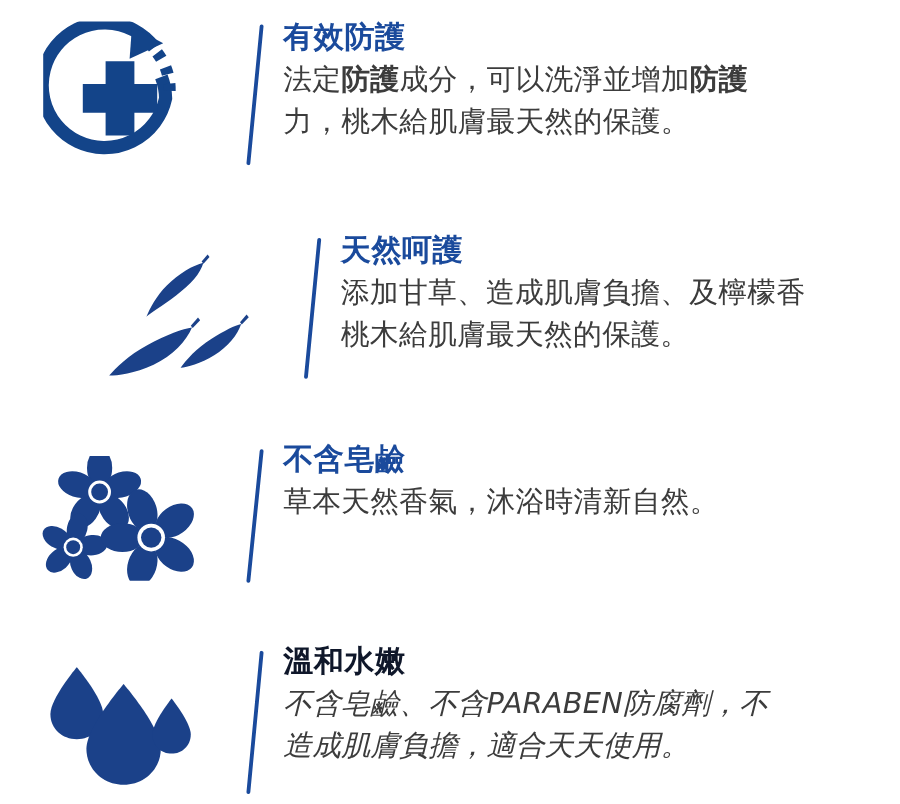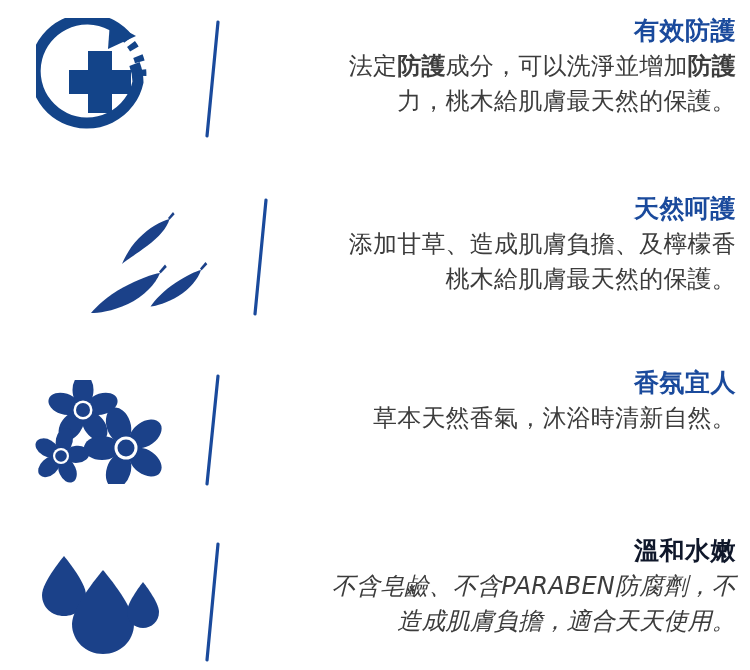--- a/index.html
+++ b/index.html
@@ -23,21 +23,20 @@
     display: flex;
     flex-direction: column;
     background: #ffffff;
   }
 
   .feature-row {
     display: flex;
     align-items: flex-start;
     width: 100%;
     box-sizing: border-box;
-    text-align: right;
   }
 
   
   .feature-row.r0 { height: 178px; padding-top: 14px; }
   .feature-row.r1 { height: 176px; padding-top: 14px; padding-left: 48px; }
   .feature-row.r2 { height: 166px; padding-top: 12px; }
   .feature-row.r3 { height: 150px; padding-top: 14px; }
 
   .icon-cell {
     width: 200px;
@@ -85,21 +84,21 @@
     margin: 0 0 1px 0;
     white-space: nowrap;
   }
 
   .feature-body {
     font-size: 24px;
     line-height: 35px;
     letter-spacing: 0.2px;
     margin: 0;
   }
-  .feature-body .bodyline { display: block; white-space: nowrap; margin-left: 14px; }
+  .feature-body .bodyline { display: block; white-space: nowrap; }
   .feature-body .em { font-weight: bold; }
 </style>
 </head>
 <body style="background: rgb(255, 255, 255);">
 
 <div class="feature-list">
 
   <div class="feature-row r0">
     <div class="icon-cell">
       <span>
@@ -207,21 +206,21 @@
           </g>
         </svg>
       </span>
     </div>
     <div class="divider-cell">
       <svg class="divider-rule" width="22" height="112" viewBox="0 0 22 112" aria-hidden="true">
         <line x1="16" y1="2" x2="5" y2="110" stroke="#1A4A9C" stroke-width="3.2" stroke-linecap="round"></line>
       </svg>
     </div>
     <div class="text-cell">
-      <div class="feature-title" style="color: rgb(26, 74, 156);">香氛宜人</div>
+      <div class="feature-title" style="color: rgb(26, 74, 156);">不含皂鹼</div>
       <div class="feature-body" style="color: rgb(60, 60, 60);">
         <span class="bodyline">草本天然香氣，沐浴時清新自然。</span>
       </div>
     </div>
   </div>
 
   <div class="feature-row r3">
     <div class="icon-cell">
       <span>
         <svg width="122" height="108" viewBox="0 0 122 108" aria-hidden="true">

